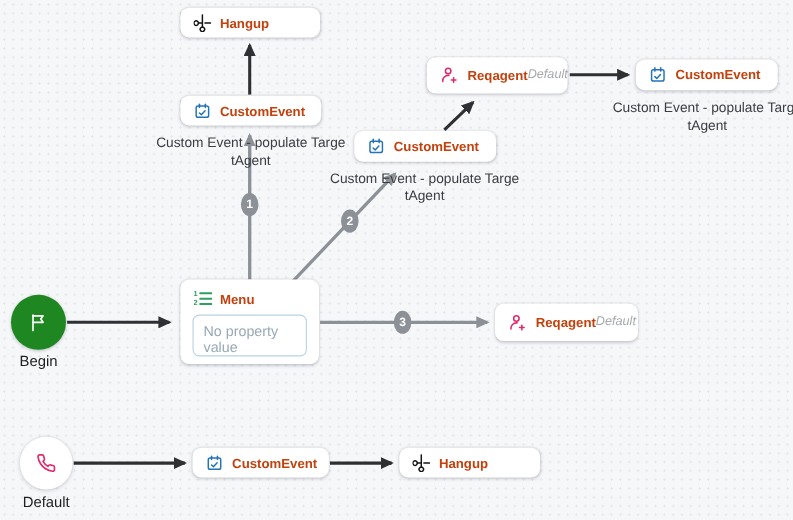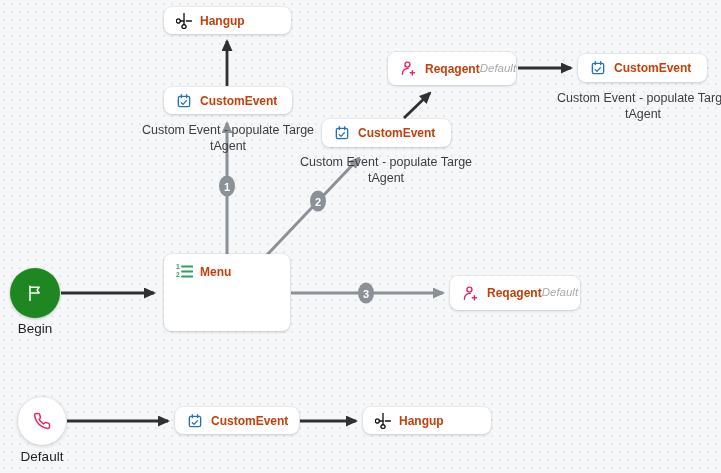--- a/index.html
+++ b/index.html
@@ -179,20 +179,21 @@
         <svg viewBox="0 0 24 24" width="17" height="17" fill="none" stroke="#2f9e63" stroke-width="2.6" stroke-linecap="round">
           <text x="0" y="8.5" font-size="9.5" font-weight="700" fill="#2f9e63" stroke="none" font-family="Liberation Sans, sans-serif">1</text>
           <text x="0" y="20" font-size="9.5" font-weight="700" fill="#2f9e63" stroke="none" font-family="Liberation Sans, sans-serif">2</text>
           <line x1="8.5" y1="5" x2="23" y2="5"></line>
           <line x1="8.5" y1="12" x2="23" y2="12"></line>
           <line x1="8.5" y1="19" x2="23" y2="19"></line>
         </svg>
       </span>
       <span class="node-title">Menu</span>
     </div>
+    <div class="property-box">No property value</div>
   </div>
 
   <div class="node n-req-mid">
     <span class="icon">
       <svg viewBox="0 0 24 24" width="17" height="17" fill="none" stroke="#df2a6b" stroke-width="2" stroke-linecap="round" stroke-linejoin="round">
         <circle cx="10.5" cy="6.5" r="3.5"></circle>
         <path d="M3.5 20v-1a7 7 0 0 1 7-7h1"></path>
         <line x1="17.5" y1="15" x2="17.5" y2="21"></line>
         <line x1="14.5" y1="18" x2="20.5" y2="18"></line>
       </svg>

